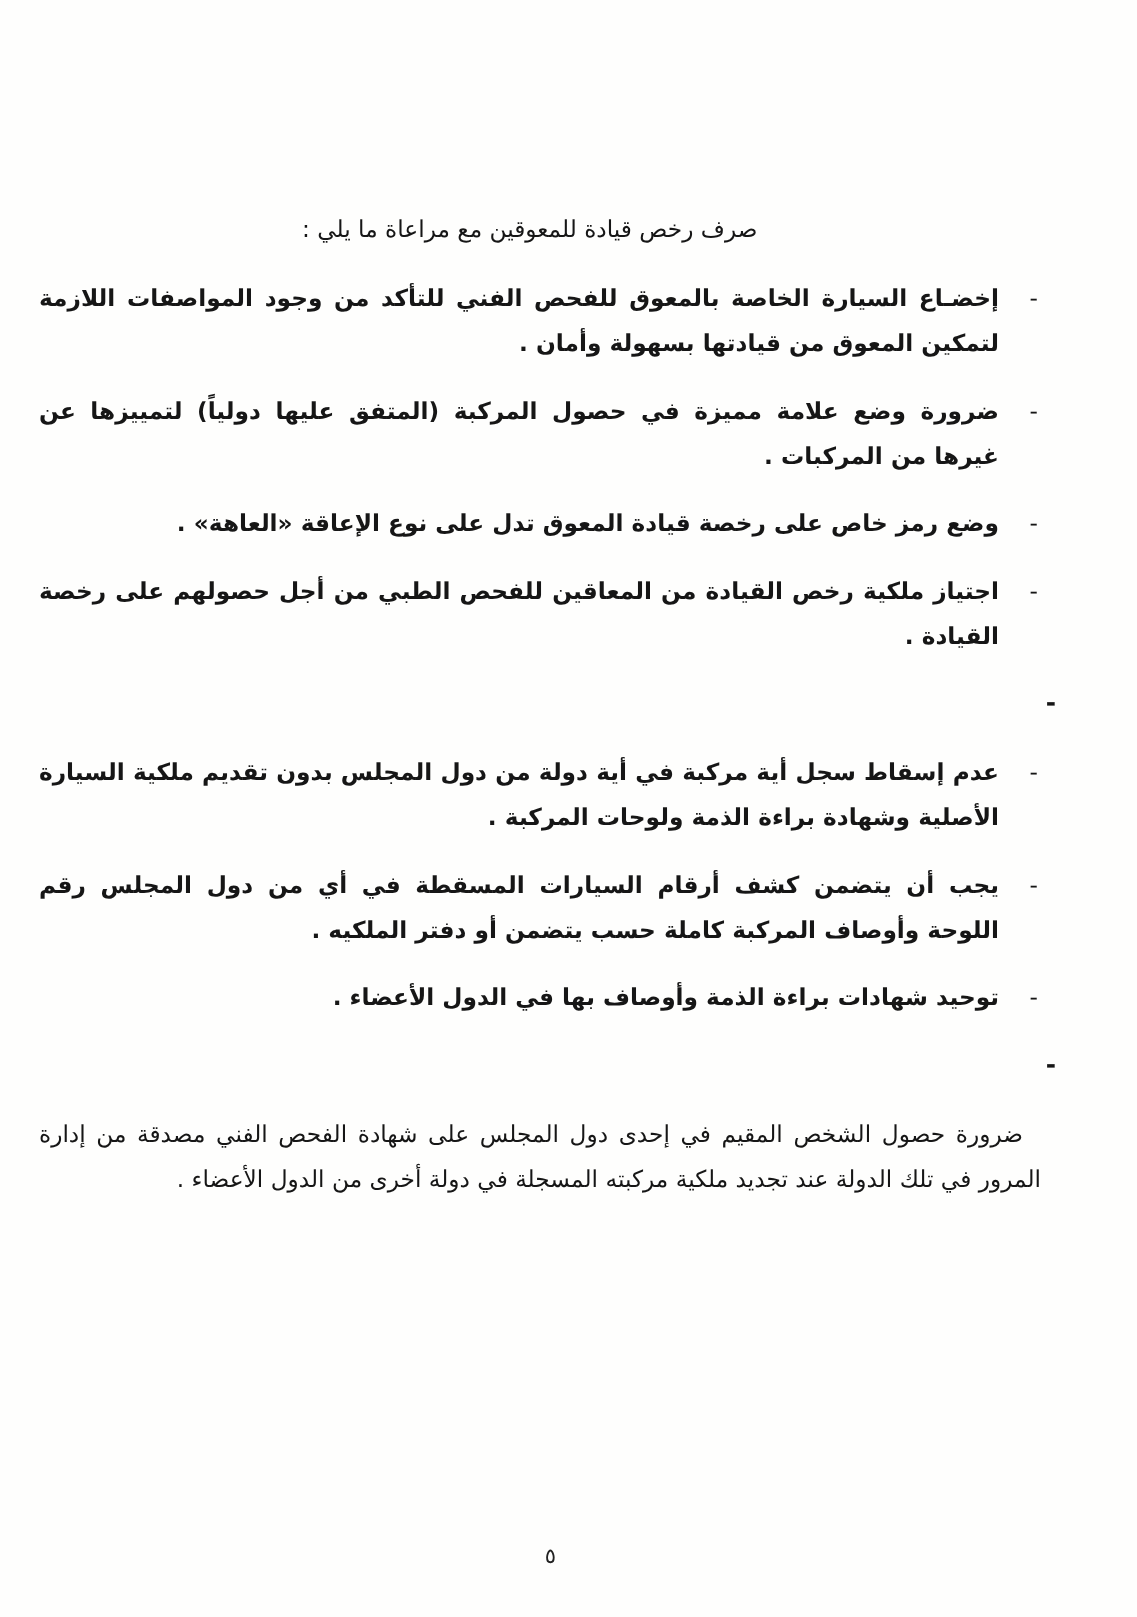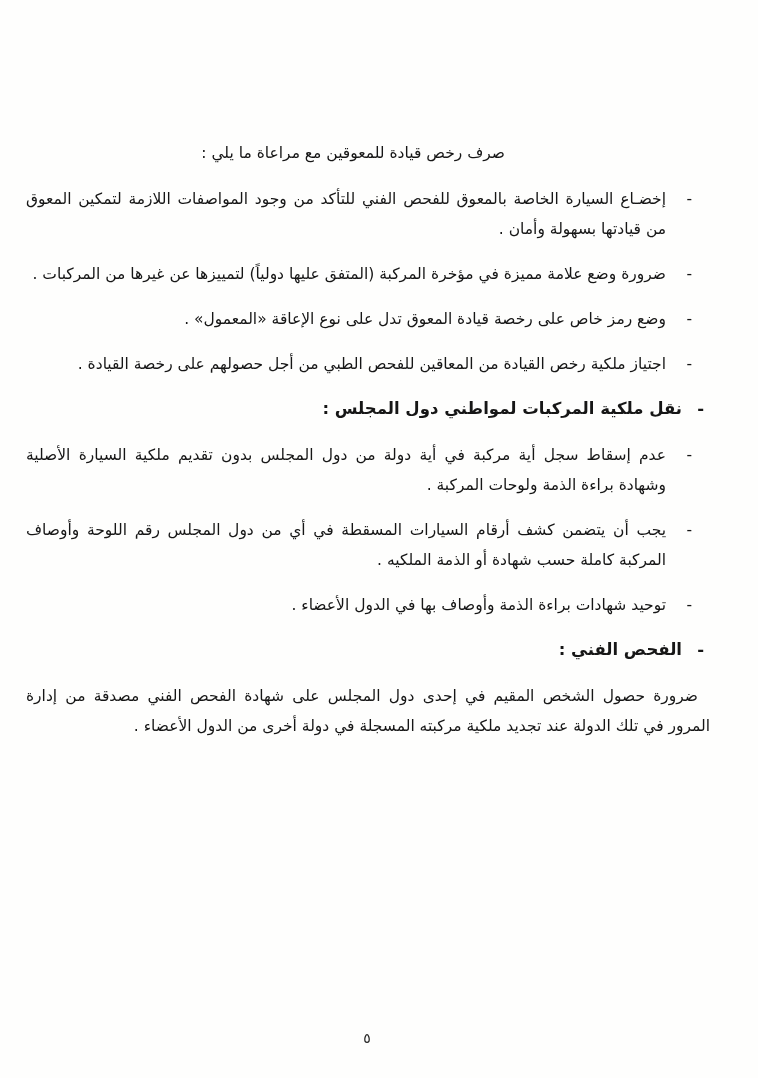--- a/index.html
+++ b/index.html
@@ -38,34 +38,35 @@
     display: flex;
     margin: 0 0 15px 0;
     padding-right: 18px;
   }
   .doc-item .marker {
     flex: 0 0 26px;
   }
   .doc-item .item-text {
     flex: 1;
     text-align: justify;
+    font-weight: bold;
   }
   .section-heading {
     display: flex;
     font-weight: bold;
     font-size: 16.5px;
     margin: 10px 0 16px 0;
     padding-right: 6px;
   }
   .section-heading .marker {
     flex: 0 0 22px;
     font-weight: bold;
   }
   .closing-para {
-    margin: 2px 0 0 0;
+    margin: 2px 16px 0 0;
     text-align: justify;
     text-indent: 12px;
   }
   .page-number {
     position: absolute;
     bottom: 32px;
     left: 0;
     right: 0;
     text-align: center;
     font-size: 14px;
@@ -80,56 +81,54 @@
 
     <p class="intro">صرف رخص قيادة للمعوقين مع مراعاة ما يلي :</p>
 
     <div class="doc-item">
       <span class="marker">-</span>
       <span class="item-text">إخضـاع السيارة الخاصة بالمعوق للفحص الفني للتأكد من وجود المواصفات اللازمة لتمكين المعوق من قيادتها بسهولة وأمان .</span>
     </div>
 
     <div class="doc-item">
       <span class="marker">-</span>
-      <span class="item-text">ضرورة وضع علامة مميزة في مؤخرة المركبة (المتفق عليها دولياً) لتمييزها عن غيرها من المركبات .</span>
+      <span class="item-text">ضرورة وضع علامة مميزة في حصول المركبة (المتفق عليها دولياً) لتمييزها عن غيرها من المركبات .</span>
     </div>
 
     <div class="doc-item">
       <span class="marker">-</span>
-      <span class="item-text">وضع رمز خاص على رخصة قيادة المعوق تدل على نوع الإعاقة «المعمول» .</span>
+      <span class="item-text">وضع رمز خاص على رخصة قيادة المعوق تدل على نوع الإعاقة «العاهة» .</span>
     </div>
 
     <div class="doc-item">
       <span class="marker">-</span>
       <span class="item-text">اجتياز ملكية رخص القيادة من المعاقين للفحص الطبي من أجل حصولهم على رخصة القيادة .</span>
     </div>
 
     <div class="section-heading">
       <span class="marker">-</span>
-      <span class="heading-text">نقل ملكية المركبات لمواطني دول المجلس :</span>
     </div>
 
     <div class="doc-item">
       <span class="marker">-</span>
       <span class="item-text">عدم إسقاط سجل أية مركبة في أية دولة من دول المجلس بدون تقديم ملكية السيارة الأصلية وشهادة براءة الذمة ولوحات المركبة .</span>
     </div>
 
     <div class="doc-item">
       <span class="marker">-</span>
-      <span class="item-text">يجب أن يتضمن كشف أرقام السيارات المسقطة في أي من دول المجلس رقم اللوحة وأوصاف المركبة كاملة حسب شهادة أو الذمة الملكيه .</span>
+      <span class="item-text">يجب أن يتضمن كشف أرقام السيارات المسقطة في أي من دول المجلس رقم اللوحة وأوصاف المركبة كاملة حسب يتضمن أو دفتر الملكيه .</span>
     </div>
 
     <div class="doc-item">
       <span class="marker">-</span>
       <span class="item-text">توحيد شهادات براءة الذمة وأوصاف بها في الدول الأعضاء .</span>
     </div>
 
     <div class="section-heading">
       <span class="marker">-</span>
-      <span class="heading-text">الفحص الفني :</span>
     </div>
 
     <p class="closing-para">ضرورة حصول الشخص المقيم في إحدى دول المجلس على شهادة الفحص الفني مصدقة من إدارة المرور في تلك الدولة عند تجديد ملكية مركبته المسجلة في دولة أخرى من الدول الأعضاء .</p>
 
   </div>
 
   <div class="page-number">٥</div>
 </div>
 
 </body></html>

